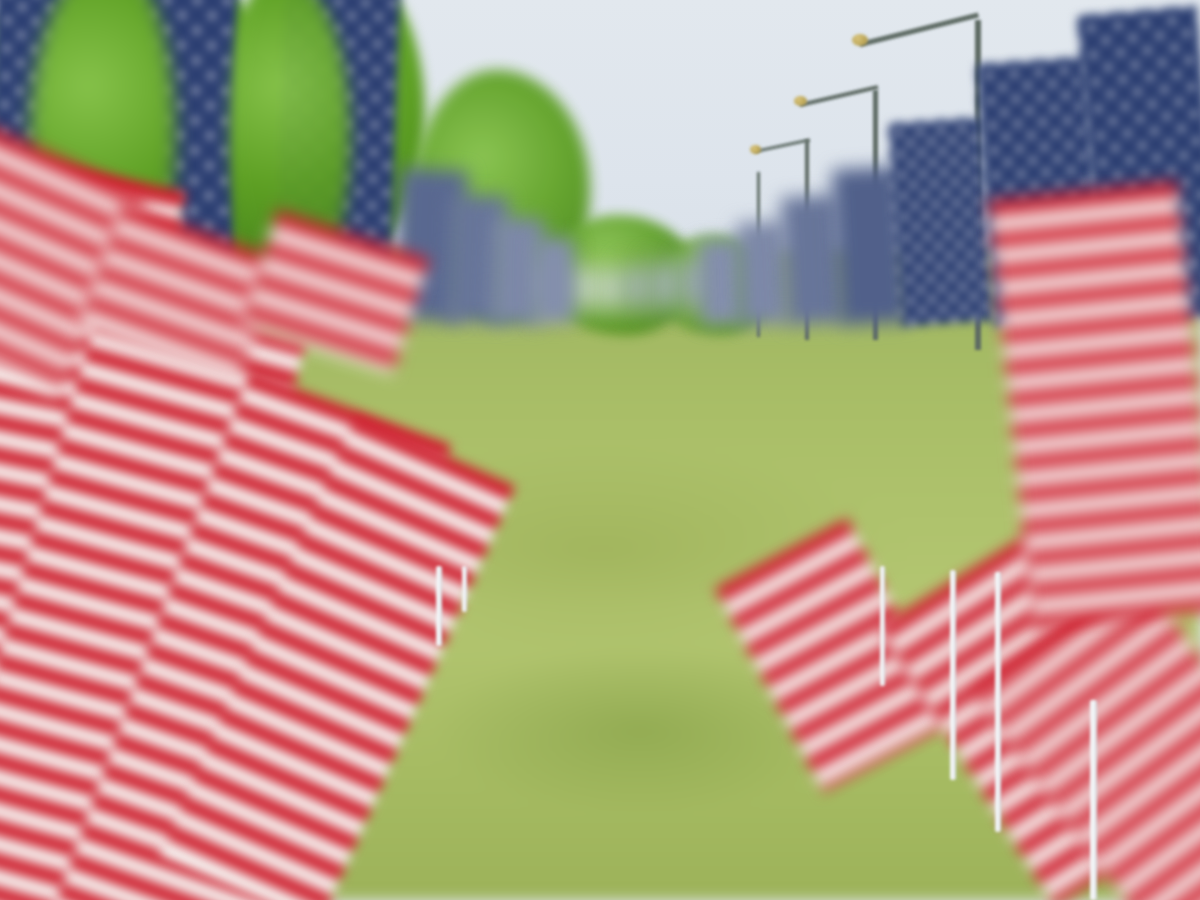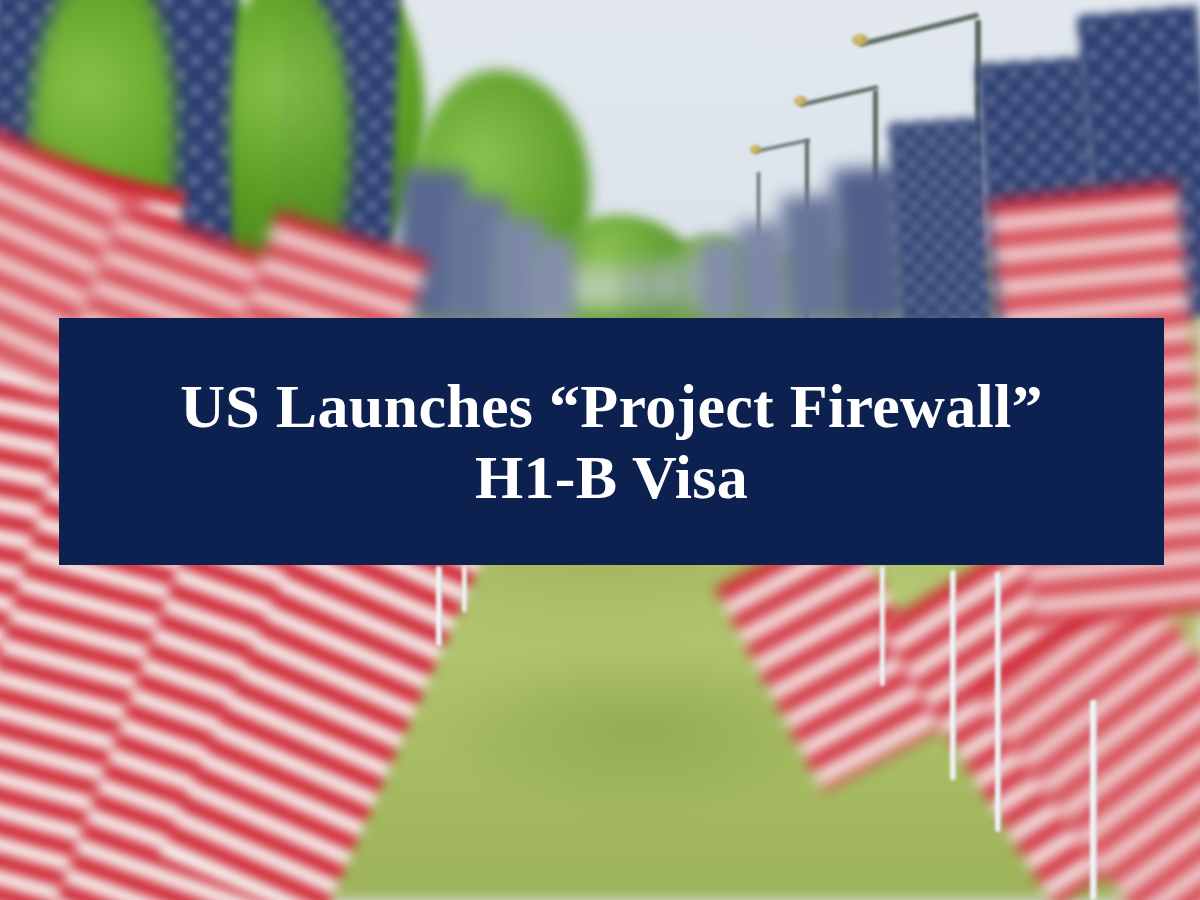--- a/index.html
+++ b/index.html
@@ -241,18 +241,14 @@
 
     <div class="pole" style="left:950px; top:570px; width:6px; height:210px;"></div>
     <div class="pole" style="left:995px; top:572px; width:6px; height:260px;"></div>
     <div class="pole" style="left:1090px; top:700px; width:7px; height:200px;"></div>
     <div class="pole" style="left:880px; top:566px; width:5px; height:120px;"></div>
     <div class="pole" style="left:436px; top:566px; width:6px; height:80px;"></div>
     <div class="pole" style="left:462px; top:566px; width:5px; height:46px;"></div>
 
   </div>
 
-  <div class="banner">
-    <div class="banner-line line-1">US Launches “Project Firewall”</div>
-    <div class="banner-line line-2">H1-B Visa</div>
-  </div>
 
 </div>
 
 </body></html>

